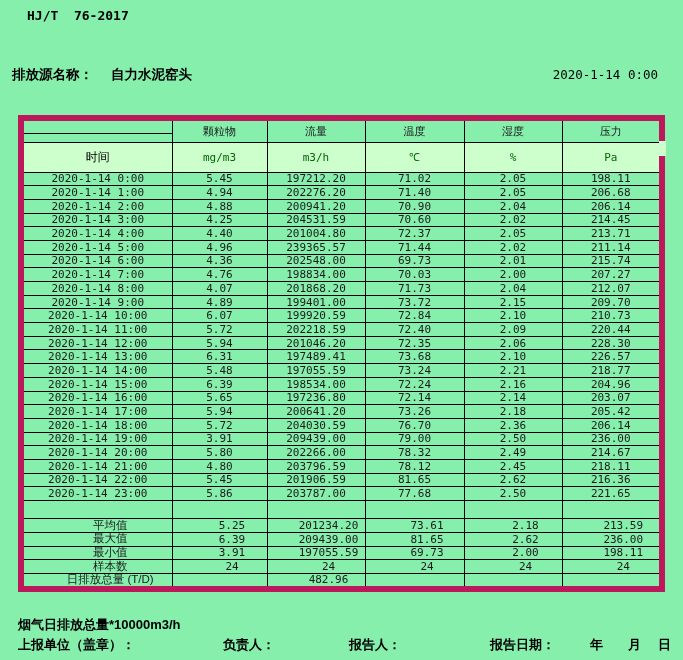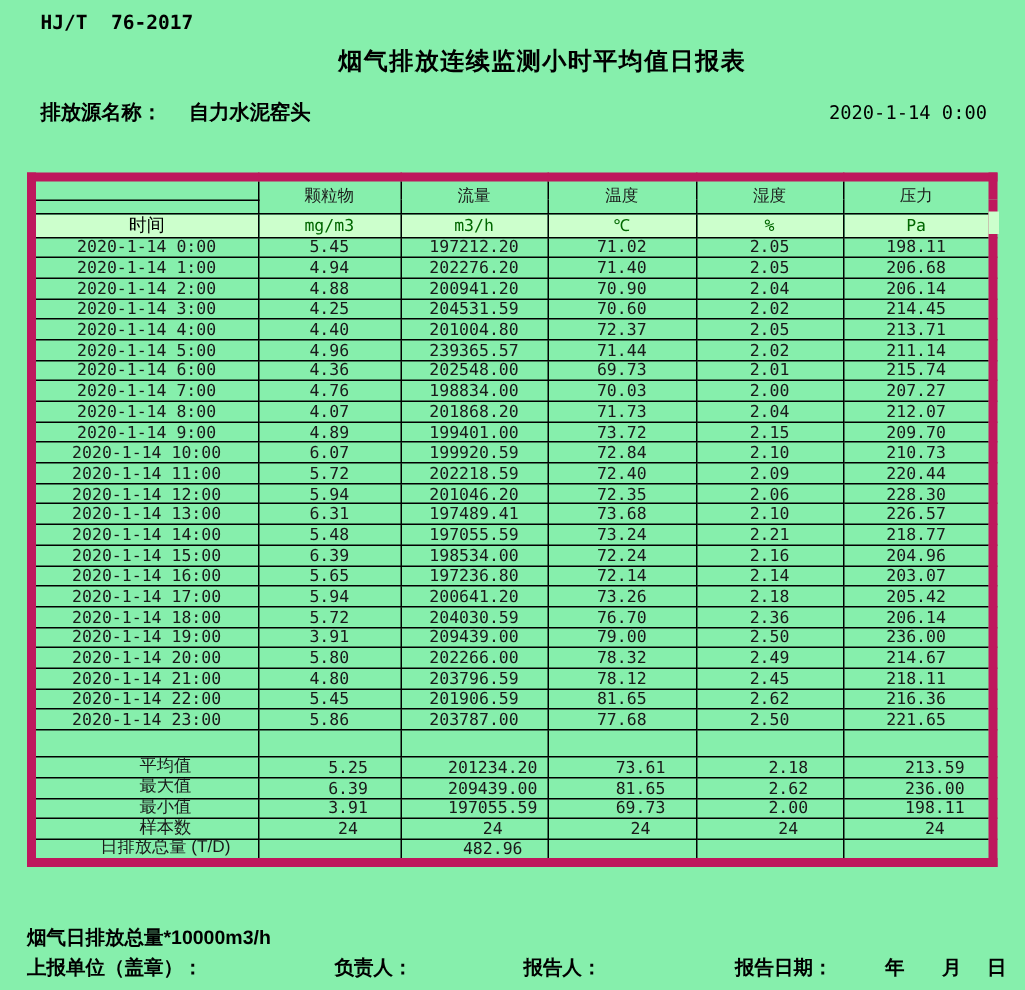--- a/index.html
+++ b/index.html
@@ -16,21 +16,21 @@
     position:absolute; left:27px; top:8px;
     font-weight:bold; font-size:13px; white-space:pre;
     font-family:"DejaVu Sans Mono",monospace;
   }
   .report-title {
     position:absolute; left:40px; right:0; top:31px;
     text-align:center; font-weight:bold; font-size:16px;
     letter-spacing:1px;
   }
   .source-row {
-    position:absolute; left:27px; right:25px; top:66px;
+    position:absolute; left:12px; right:25px; top:66px;
     display:flex; justify-content:space-between; align-items:baseline;gap:20px;
   }
   .source-left { font-weight:bold; font-size:13.5px; }
   .source-left .gap { display:inline-block; width:18px; }
   .date-time { font-size:12.5px; font-family:"DejaVu Sans Mono",monospace; }
 
   table.report {
     position:absolute; left:18px; top:115px;
     width:641px;
     border-collapse:collapse; table-layout:fixed;
@@ -42,21 +42,21 @@
     text-align:center; vertical-align:middle;
     padding:0; font-size:11px; line-height:1;
     white-space:nowrap; overflow:hidden;
     color:#1a1a1a; font-weight:normal;
   }
   tr.h1 td { height:15px; }
   tr.h2 td { height:9px; }
   th.col-h { font-size:12.5px; font-weight:bold; color:#000;
              font-family:"Liberation Sans","DejaVu Sans",sans-serif; }
   tr.unit-row td {
-    background:#ccffcc; color:#006600; height:16px; font-size:11px;
+    background:#ccffcc; color:#006600; height:30px; font-size:11px;
   }
   tr.unit-row td.time-h {
     color:#000; font-size:12px;
     font-family:"Liberation Sans","DejaVu Sans",sans-serif;
   }
   tbody.data-body td { height:13.7px; }
   tr.sep td { height:18px; }
   tbody.summary-body td { height:13.8px;padding-left:25px; }
   tbody.summary-body td.sum-label {
     font-family:"Liberation Sans","DejaVu Sans",sans-serif;
@@ -80,21 +80,20 @@
   .f-month  { left:628px; }
   .f-day    { left:658px; }
 </style>
 </head>
 <body>
 
 <div class="page">
 
   <div class="doc-number">HJ/T  76-2017</div>
 
-  <div class="report-title">烟气排放连续监测小时平均值日报表</div>
 
   <div class="source-row">
     <div class="source-left">
       <span>排放源名称：</span><span class="gap"></span><span>自力水泥窑头</span>
     </div>
     <div class="date-time">2020-1-14 0:00</div>
   </div>
 
   <table class="report">
     <colgroup>

